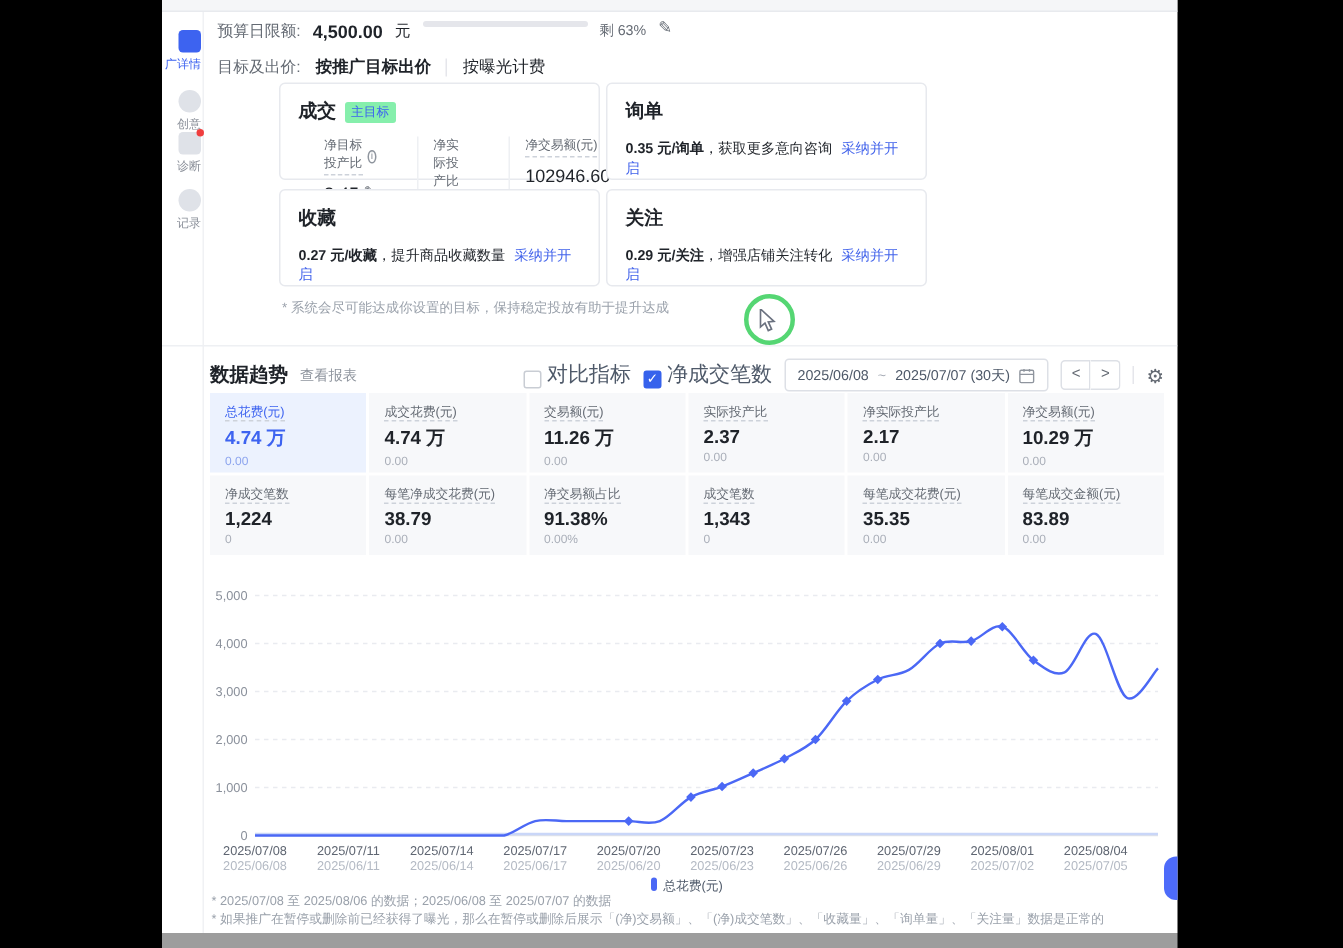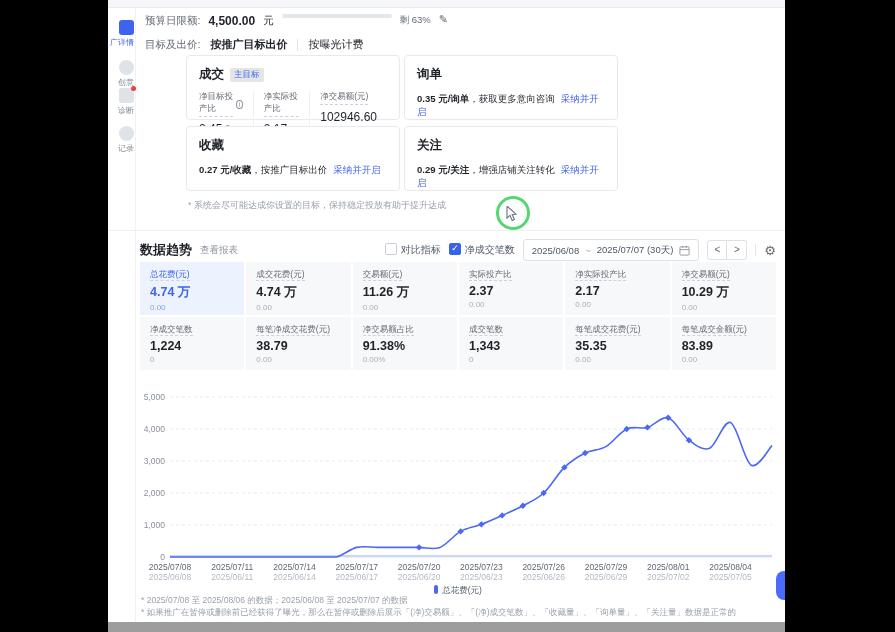--- a/index.html
+++ b/index.html
@@ -36,42 +36,42 @@
   .goalbid-row { position:absolute; left:37px; top:37px; display:flex; align-items:center; gap:10px; }
   .bid-opt { font-size:11px; color:#1f2329; font-weight:bold; }
   .bid-opt.alt { font-weight:normal; }
   .vdiv { width:1px; height:12px; background:#e5e6eb; }
 
   
   .cards { position:absolute; left:78px; top:55px; width:436px; display:grid; grid-template-columns:214px 214px; grid-gap:6px 4px; }
   .gcard { height:65px; border:1px solid #e7e9ee; border-radius:4px; background:#fff; padding:10px 12px; }
   .gcard-title-row { display:flex; align-items:center; gap:6px; }
   .gcard-title { font-size:12.5px; font-weight:bold; color:#1f2329; }
-  .badge { font-size:8.5px; color:#3d63f0; background:#e5e5e5; border-radius:2px; padding:1px 4px; }
+  .badge { font-size:8.5px; color:#3d63f0; background:#86efac; border-radius:2px; padding:1px 4px; }
   .gmetrics { display:flex; margin-top:8px; }
-  .gcol { padding-right:10px; }
+  .gcol { padding-right:10px;margin-left:17px; }
   .gcol + .gcol { border-left:1px solid #eef0f3; padding-left:10px; }
   .gm-label { font-size:8.5px; color:#646a73; display:inline-block; border-bottom:1px dashed #cdd2da; padding-bottom:1px; }
   .gm-label-row { display:flex; align-items:center; gap:3px; }
   .gm-value { font-size:12px; color:#1f2329; font-weight:500; margin-top:5px; display:flex; align-items:center; gap:3px; }
   .info-i { display:inline-block; width:9px; height:9px; border:1px solid #8f959e; border-radius:50%; color:#8f959e; font-size:7px; line-height:8px; text-align:center; font-style:normal; }
   .gdesc { font-size:9.5px; color:#1f2329; margin-top:10px; }
   .gdesc b { font-weight:bold; }
   .glink { color:#4263eb; margin-left:6px; font-size:9.5px; }
   .goal-note { position:absolute; left:80px; top:199px; font-size:9px; color:#9aa1ab; }
 
   
   .sec-div { position:absolute; left:0; top:230px; width:677px; height:1px; background:#eef0f3; }
 
   
   .trend-head { position:absolute; left:32px; top:239px; width:636px; display:flex; align-items:center; }
   .trend-title { font-size:13px; font-weight:bold; color:#1f2329; }
   .report-link { font-size:9.5px; color:#8f959e; margin-left:8px; }
   .trend-controls { margin-left:auto; display:flex; align-items:center; gap:8px; }
-  .chk-wrap { display:flex; align-items:flex-start; gap:4px; font-size:10px; color:#4e5969; }
+  .chk-wrap { display:flex; align-items:flex-end; gap:4px; font-size:14px; color:#4e5969; }
   .chk { width:12px; height:12px; border:1px solid #c9cdd4; border-radius:2px; background:#fff; position:relative; }
   .chk.checked { background:#3662ec; border-color:#3662ec; }
   .chk.checked:after { content:"✓"; position:absolute; left:1.5px; top:-1px; color:#fff; font-size:9px; }
   .date-field { display:flex; align-items:center; gap:6px; height:22px; border:1px solid #dde0e6; border-radius:3px; padding:0 8px; font-size:9.5px; color:#4e5969; }
   .navbtns { display:flex; }
   .navbtn { width:20px; height:20px; border:1px solid #dde0e6; background:#fff; color:#646a73; font-size:10px; line-height:18px; text-align:center; }
   .navbtn.prev { border-radius:3px 0 0 3px; }
   .navbtn.next { border-radius:0 3px 3px 0; border-left:none; }
   .gear { font-size:13px; color:#646a73; line-height:1; }
 
@@ -188,21 +188,21 @@
         <div class="gcard-title-row">
             <span class="gcard-title">询单</span>
           </div>
         <div class="gdesc"><b>0.35 元/询单</b><span>，获取更多意向咨询</span><span class="glink">采纳并开启</span></div>
       </div>
 
       <div class="gcard">
         <div class="gcard-title-row">
             <span class="gcard-title">收藏</span>
           </div>
-        <div class="gdesc"><b>0.27 元/收藏</b><span>，按推广目标出价</span><span class="glink">采纳并开启</span></div>
+        <div class="gdesc"><b>0.27 元/收藏</b><span>，提升商品收藏数量</span><span class="glink">采纳并开启</span></div>
       </div>
 
       <div class="gcard">
         <div class="gcard-title-row">
             <span class="gcard-title">关注</span>
           </div>
         <div class="gdesc"><b>0.29 元/关注</b><span>，增强店铺关注转化</span><span class="glink">采纳并开启</span></div>
       </div>
     </div>
 

